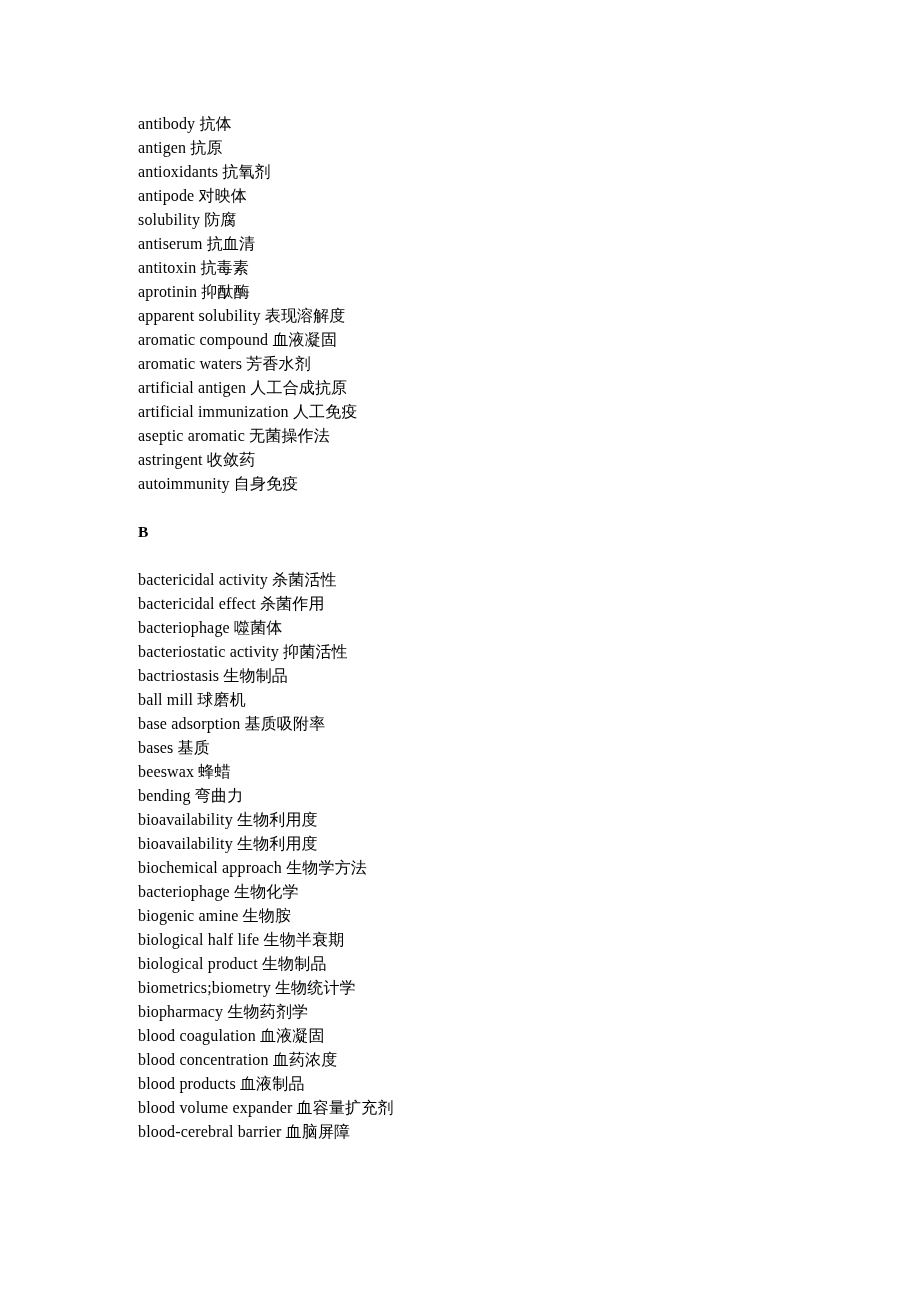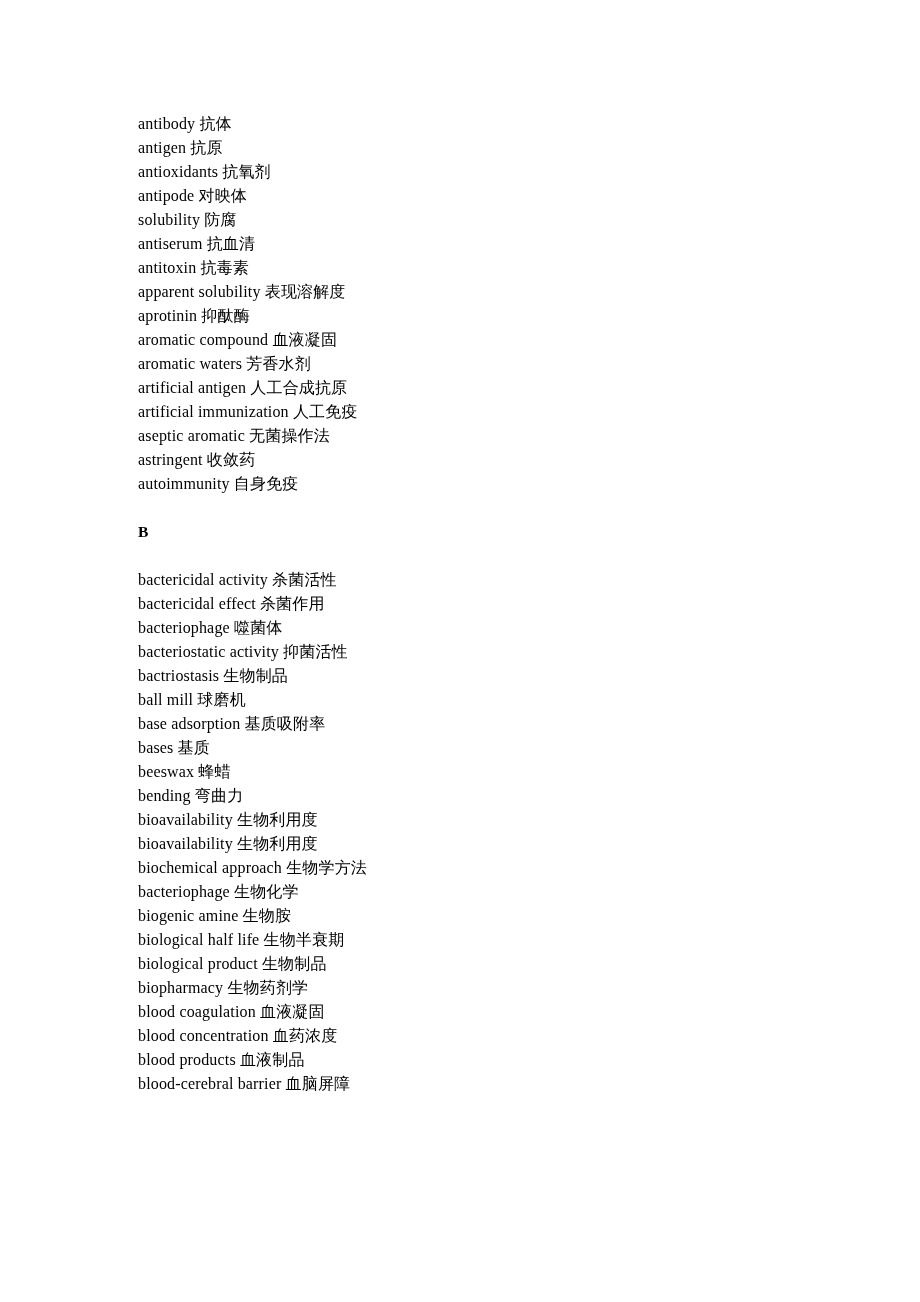--- a/index.html
+++ b/index.html
@@ -53,22 +53,22 @@
 
 <div class="page">
   <div class="glossary-list" id="glossary-list">
       <div class="entry">antibody 抗体</div>
       <div class="entry">antigen 抗原</div>
       <div class="entry">antioxidants 抗氧剂</div>
       <div class="entry">antipode 对映体</div>
       <div class="entry">solubility 防腐</div>
       <div class="entry">antiserum 抗血清</div>
       <div class="entry">antitoxin 抗毒素</div>
+      <div class="entry">aprotinin 抑酞酶</div>
       <div class="entry">apparent solubility 表现溶解度</div>
-      <div class="entry">aprotinin 抑酞酶</div>
       <div class="entry">aromatic compound 血液凝固</div>
       <div class="entry">aromatic waters 芳香水剂</div>
       <div class="entry">artificial antigen 人工合成抗原</div>
       <div class="entry">artificial immunization 人工免疫</div>
       <div class="entry">aseptic aromatic 无菌操作法</div>
       <div class="entry">astringent 收敛药</div>
       <div class="entry">autoimmunity 自身免疫</div>
       <div class="spacer"></div>
       <div class="section-heading">B</div>
       <div class="spacer"></div>
@@ -82,19 +82,21 @@
       <div class="entry">bases 基质</div>
       <div class="entry">beeswax 蜂蜡</div>
       <div class="entry">bending 弯曲力</div>
       <div class="entry">bioavailability 生物利用度</div>
       <div class="entry">bioavailability 生物利用度</div>
       <div class="entry">biochemical approach 生物学方法</div>
       <div class="entry">bacteriophage 生物化学</div>
       <div class="entry">biogenic amine 生物胺</div>
       <div class="entry">biological half life 生物半衰期</div>
       <div class="entry">biological product 生物制品</div>
+      <div class="entry">biometrics;biometry 生物统计学</div>
       <div class="entry">biopharmacy 生物药剂学</div>
       <div class="entry">blood coagulation 血液凝固</div>
       <div class="entry">blood concentration 血药浓度</div>
       <div class="entry">blood products 血液制品</div>
+      <div class="entry">blood volume expander 血容量扩充剂</div>
       <div class="entry">blood-cerebral barrier 血脑屏障</div>
     </div>
 </div>
 
 </body></html>

